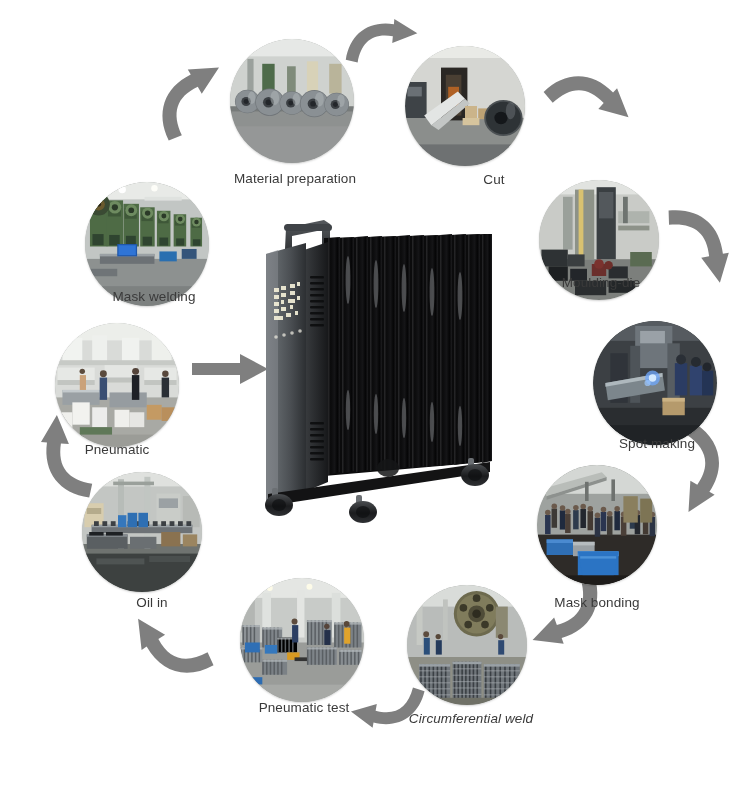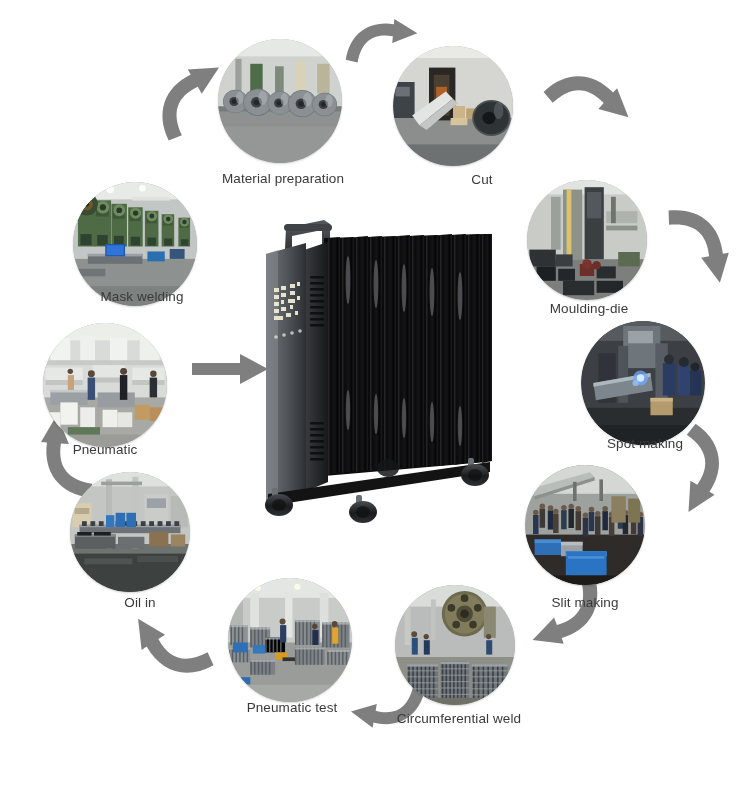--- a/index.html
+++ b/index.html
@@ -8,20 +8,21 @@
     width:750px;height:806px;
     background:#ffffff;
     font-family:"Liberation Sans", sans-serif;
     overflow:hidden;
     position:relative;
   }
   #stage{
     position:absolute;left:0;top:0;
     width:598px;height:806px;
     background:#ffffff;
+    padding-left:12px;
   }
 
   
   .step{
     position:absolute;
     width:0;height:0;
   }
   .photo{
     position:absolute;
     border-radius:50%;
@@ -391,21 +392,21 @@
               <rect x="26.0" y="74.0" width="14.0" height="10.0" fill="#23262a"></rect>
               <rect x="44.0" y="70.0" width="12.0" height="10.0" fill="#6b2f2c"></rect>
               <rect x="58.0" y="72.0" width="16.0" height="10.0" fill="#2a2d30"></rect>
               <rect x="30.0" y="84.0" width="26.0" height="12.0" fill="#2a2d2f"></rect>
               <rect x="58.0" y="84.0" width="22.0" height="10.0" fill="#242729"></rect>
               <circle cx="50.0" cy="70.0" r="4.0" fill="#7a322e"></circle>
               <circle cx="58.0" cy="71.0" r="3.5" fill="#6d2e2a"></circle>
               <rect x="76.0" y="60.0" width="18.0" height="12.0" fill="#5a6b52"></rect>
             </svg></div>
         </div>
-        <div class="step-label" style="left: 589px; top: 302px; text-align: center;">Moulding-die</div>
+        <div class="step-label" style="left: 589px; top: 276px; text-align: center;">Moulding-die</div>
       </div>
       <div class="step">
         <div class="photo" style="left: 643px; top: 383px; width: 124px; height: 124px;">
           <div class="ph-inner"><svg viewBox="0 0 100 100" width="100%" height="100%" preserveAspectRatio="xMidYMid slice">
               <rect x="0.0" y="0.0" width="100.0" height="100.0" fill="#3c4044"></rect>
               <rect x="0.0" y="0.0" width="100.0" height="16.0" fill="#565b60"></rect>
               <rect x="0.0" y="70.0" width="100.0" height="30.0" fill="#2a2d30"></rect>
               <rect x="34.0" y="4.0" width="30.0" height="34.0" fill="#6e757b"></rect>
               <rect x="38.0" y="8.0" width="20.0" height="10.0" fill="#9aa1a7"></rect>
               <rect x="30.0" y="20.0" width="8.0" height="46.0" fill="#4e5459"></rect>
@@ -477,21 +478,21 @@
               <rect x="8.0" y="62.0" width="22.0" height="3.0" fill="#4a8ad0"></rect>
               <rect x="30.0" y="64.0" width="18.0" height="12.0" fill="#9aa0a4"></rect>
               <rect x="30.0" y="64.0" width="18.0" height="3.0" fill="#b6bcbf"></rect>
               <rect x="34.0" y="72.0" width="34.0" height="20.0" fill="#2b74c4"></rect>
               <rect x="34.0" y="72.0" width="34.0" height="4.0" fill="#4d95de"></rect>
               <path d="M34 72 L68 72 L64 92 L38 92 Z" fill="#2b74c4"></path>
               <rect x="36.0" y="76.0" width="30.0" height="2.0" fill="#63a6e6" opacity="0.6"></rect>
               <rect x="0.0" y="92.0" width="100.0" height="8.0" fill="#1e1c1a"></rect>
             </svg></div>
         </div>
-        <div class="step-label" style="left: 585px; top: 596px;">Slit making</div>
+        <div class="step-label" style="left: 585px; top: 596px;">Mask bonding</div>
       </div>
       <div class="step">
         <div class="photo" style="left: 455px; top: 645px; width: 120px; height: 120px;">
           <div class="ph-inner"><svg viewBox="0 0 100 100" width="100%" height="100%" preserveAspectRatio="xMidYMid slice">
               <rect x="0.0" y="0.0" width="100.0" height="100.0" fill="#b9bcba"></rect>
               <rect x="0.0" y="0.0" width="100.0" height="18.0" fill="#d9dcd9"></rect>
               <rect x="0.0" y="60.0" width="100.0" height="40.0" fill="#8e8f86"></rect>
               <rect x="8.0" y="14.0" width="5.0" height="36.0" fill="#c6c9c4"></rect>
               <rect x="30.0" y="12.0" width="4.0" height="34.0" fill="#c0c3bf"></rect>
               <circle cx="58.0" cy="24.0" r="19.0" fill="#6d6a4e"></circle>
@@ -551,21 +552,21 @@
               <rect x="64.0" y="66.0" width="30.0" height="1.0" fill="#aeb4b8" opacity="0.5"></rect>
               <rect x="64.0" y="71.0" width="30.0" height="1.0" fill="#aeb4b8" opacity="0.5"></rect>
               <rect x="64.0" y="76.0" width="30.0" height="1.0" fill="#aeb4b8" opacity="0.5"></rect>
               <rect x="64.0" y="81.0" width="30.0" height="1.0" fill="#aeb4b8" opacity="0.5"></rect>
               <rect x="64.0" y="86.0" width="30.0" height="1.0" fill="#aeb4b8" opacity="0.5"></rect>
               <rect x="64.0" y="91.0" width="30.0" height="1.0" fill="#aeb4b8" opacity="0.5"></rect>
               <rect x="64.0" y="66.0" width="30.0" height="2.0" fill="#9aa1a6"></rect>
               <rect x="0.0" y="94.0" width="100.0" height="6.0" fill="#6f7066"></rect>
             </svg></div>
         </div>
-        <div class="step-label" style="left: 459px; top: 712px;">Circumferential weld</div>
+        <div class="step-label" style="left: 459px; top: 712px; font-style: italic;">Circumferential weld</div>
       </div>
       <div class="step">
         <div class="photo" style="left: 290px; top: 640px; width: 124px; height: 124px;">
           <div class="ph-inner"><svg viewBox="0 0 100 100" width="100%" height="100%" preserveAspectRatio="xMidYMid slice">
               <rect x="0.0" y="0.0" width="100.0" height="100.0" fill="#c8cbc8"></rect>
               <rect x="0.0" y="0.0" width="100.0" height="16.0" fill="#e4e6e3"></rect>
               <rect x="0.0" y="52.0" width="100.0" height="48.0" fill="#9a9c99"></rect>
               <rect x="18.0" y="12.0" width="7.0" height="36.0" fill="#dfe2df"></rect>
               <rect x="46.0" y="10.0" width="6.0" height="38.0" fill="#e3e5e2"></rect>
               <rect x="74.0" y="12.0" width="7.0" height="36.0" fill="#dcdfdc"></rect>

